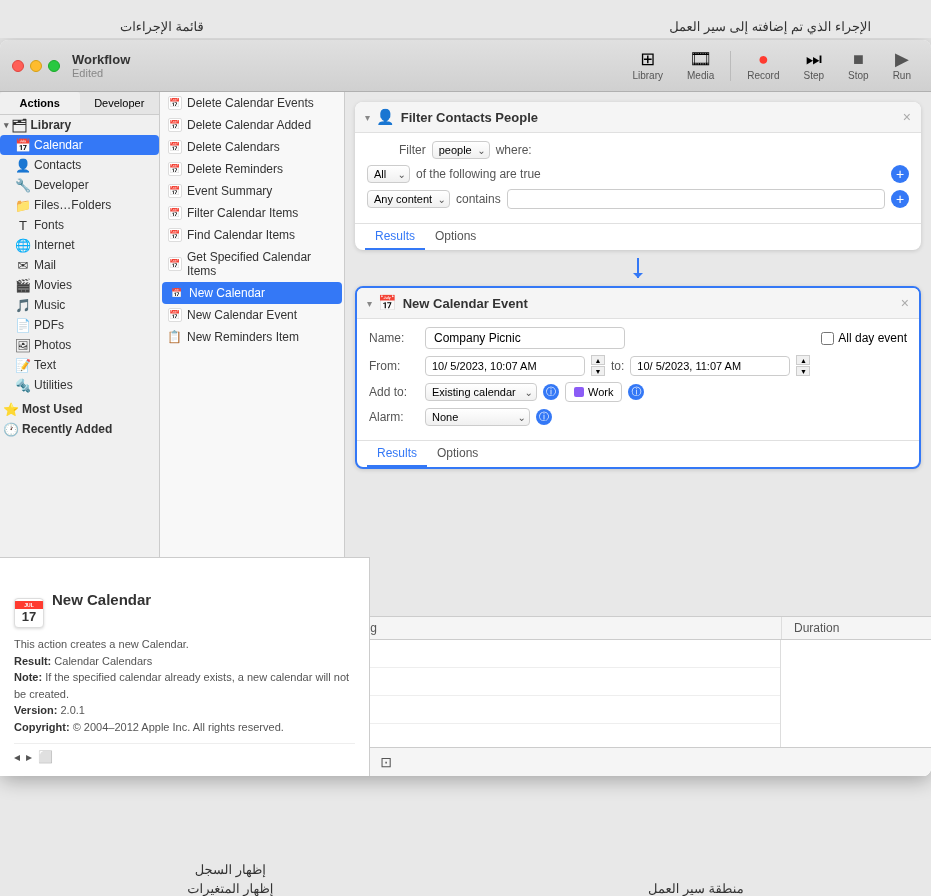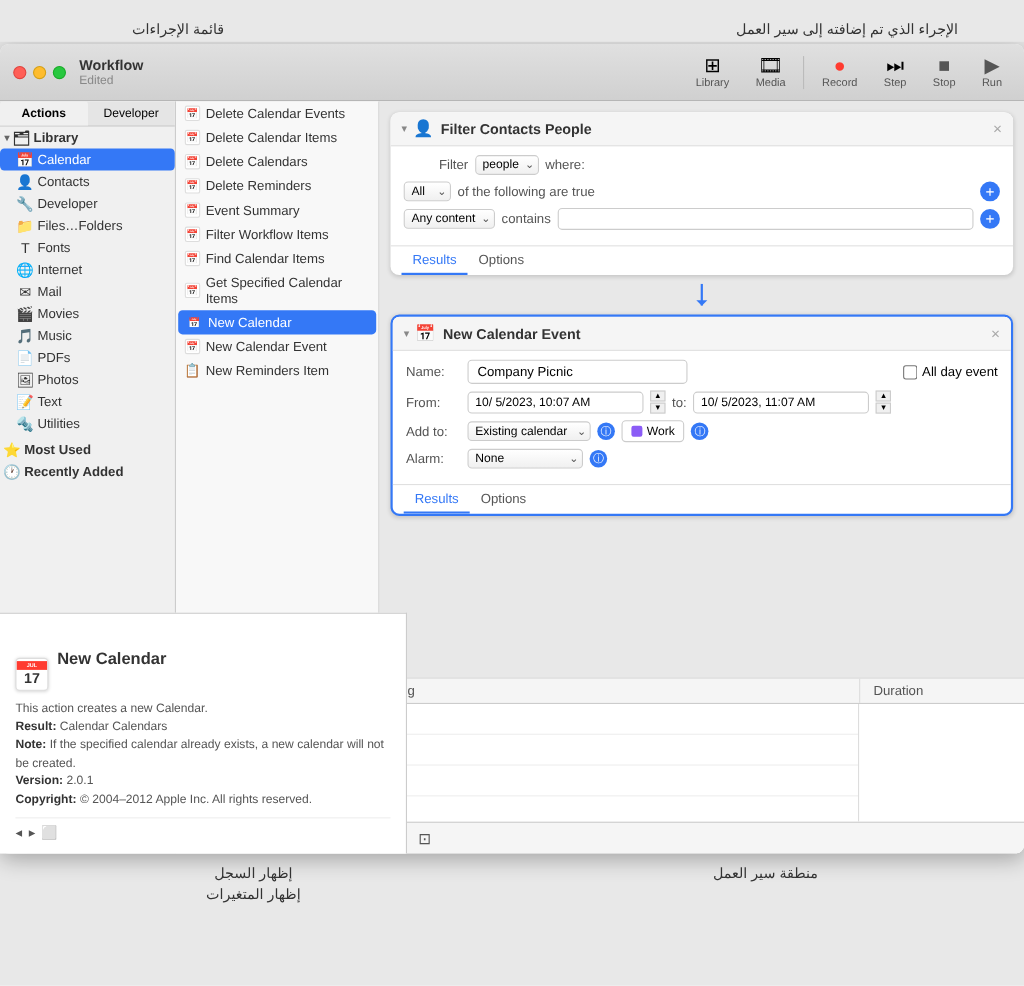--- a/index.html
+++ b/index.html
@@ -508,21 +508,21 @@
     .info-body strong { color: #333; font-weight: 600; }
 
     
     .bottom-area {
       position: absolute;
       bottom: 0;
       left: 0;
       right: 0;
       height: 120px;
       display: flex;
-      align-items: flex-start;
+      align-items: flex-end;
       justify-content: space-around;
       padding-top: 10px;
     }
 
     .collapse-icon {
       font-size: 10px;
       color: #888;
     }
   </style>
 </head>
@@ -651,37 +651,37 @@
       </div>
     </div>
 
     <div class="action-list">
       <div class="action-item">
         <span class="action-icon cal-icon">📅</span>
         <span>Delete Calendar Events</span>
       </div>
       <div class="action-item">
         <span class="action-icon cal-icon">📅</span>
-        <span>Delete Calendar Items</span>
+        <span>Delete Calendar Added</span>
       </div>
       <div class="action-item">
         <span class="action-icon cal-icon">📅</span>
         <span>Delete Calendars</span>
       </div>
       <div class="action-item">
         <span class="action-icon cal-icon">📅</span>
         <span>Delete Reminders</span>
       </div>
       <div class="action-item">
         <span class="action-icon cal-icon">📅</span>
         <span>Event Summary</span>
       </div>
       <div class="action-item">
         <span class="action-icon cal-icon">📅</span>
-        <span>Filter Workflow Items</span>
+        <span>Filter Calendar Items</span>
       </div>
       <div class="action-item">
         <span class="action-icon cal-icon">📅</span>
         <span>Find Calendar Items</span>
       </div>
       <div class="action-item">
         <span class="action-icon cal-icon">📅</span>
         <span>Get Specified Calendar Items</span>
       </div>
       <div class="action-item selected">

